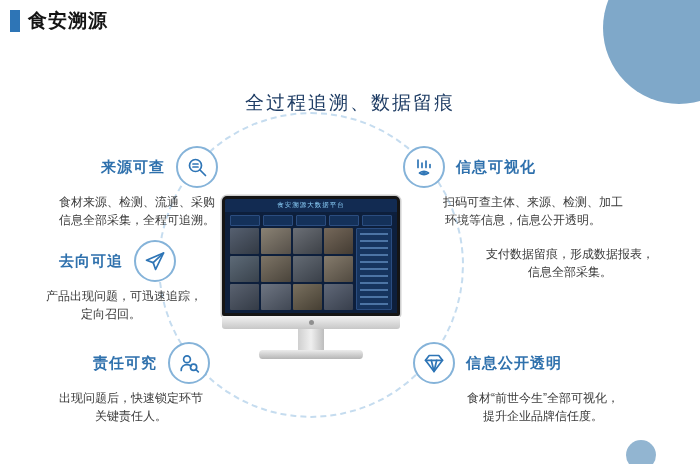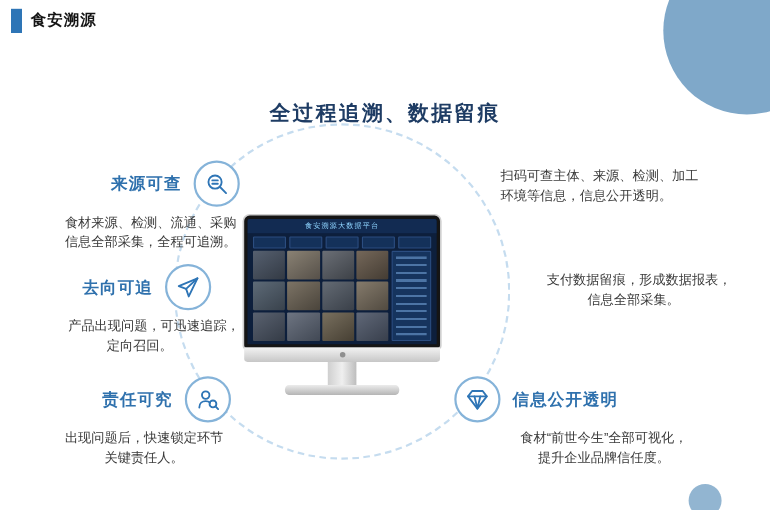--- a/index.html
+++ b/index.html
@@ -8,41 +8,41 @@
   .stage { position:relative; width:700px; height:464px; background:#fff; overflow:hidden; }
 
   
   .deco-circle { position:absolute; border-radius:50%; background:var(--deco-circle,#7fa8c9); }
   .big-circle { width:152px; height:152px; right:-55px; top:-48px; }
   .small-circle { width:30px; height:30px; left:626px; top:440px; opacity:.85; }
 
   
   .header { position:absolute; left:10px; top:8px; display:flex; align-items:center; }
   .header-block { width:10px; height:22px; background:var(--accent,#2e75b6); margin-right:8px; }
-  .header-title { font-size:14px; font-weight:bold; color:#141414; letter-spacing:1px; }
+  .header-title { font-size:19px; font-weight:bold; color:#141414; letter-spacing:1px; }
 
   
   .main-title { position:absolute; top:90px; left:0; width:700px; text-align:center;
-    font-size:19px; font-weight:bold; color:var(--title-navy,#1e3c64); letter-spacing:2px; }
+    font-size:19px; font-weight:normal; color:var(--title-navy,#1e3c64); letter-spacing:2px; }
 
   
   .dashed-ring { position:absolute; left:158px; top:112px; width:306px; height:306px;
     border:2px dashed var(--dashed-ring,#c5dcef); border-radius:50%; }
 
   
   .feature { position:absolute; }
   .f-row { display:flex; align-items:center; gap:11px; height:42px; }
   .f-row.to-right { justify-content:flex-end; }
   .f-title { font-size:15px; font-weight:bold; color:var(--feature-title,#2f71ad); letter-spacing:1px; white-space:nowrap; }
   .f-icon { width:42px; height:42px; flex:0 0 42px; border:2px solid var(--icon-ring,#85b3d9); border-radius:50%;
     background:#fff; display:flex; align-items:center; justify-content:center; color:var(--accent,#2e75b6); }
   .f-icon svg { display:block; }
   .f-icon svg * { fill:none; stroke:currentColor; stroke-width:1.7; stroke-linecap:round; stroke-linejoin:round; }
   .f-desc { font-size:12px; color:#3a3a3a; line-height:1.5; margin-top:5px; white-space:nowrap;text-align:center; }
-  .f-desc-indent { margin-left:52px; }
+  .f-desc-indent { margin-left:40px; }
 
   
   .monitor { position:absolute; left:222px; top:196px; width:178px; }
   .screen { width:178px; height:120px; background:#0d1f3c; border:3px solid #151515;
     border-radius:5px 5px 2px 2px; box-shadow:0 0 0 1.5px #cfcfcf; overflow:hidden; }
   .scr-head { height:13px; display:flex; align-items:center; justify-content:center; background:#122b52; }
   .scr-title { font-size:6.5px; color:#8fd4ff; letter-spacing:1px; white-space:nowrap; }
   .scr-stats { display:flex; gap:3px; padding:3px 5px 2px; }
   .stat-box { flex:1; height:11px; border:1px solid #2b4d80; border-radius:1px; background:#14315a; }
   .scr-body { display:flex; gap:3px; padding:0 5px 2px; }
@@ -97,21 +97,21 @@
             <line x1="8" y1="12" x2="13" y2="12"></line>
           </svg>
       </span>
     </div>
     <div class="f-desc">
       <div>食材来源、检测、流通、采购</div>
       <div>信息全部采集，全程可追溯。</div>
     </div>
   </div>
 
-  <div class="feature" style="left:62px;top:240px;width:130px;">
+  <div class="feature" style="left:46px;top:240px;width:130px;">
     <div class="f-row to-right">
       <span class="f-title">去向可追</span>
       <span class="f-icon">
         <svg viewBox="0 0 24 24" width="24" height="24">
             <path d="M20.5 4 L3.5 11.2 L10.2 13.6 L12.6 20.5 Z"></path>
             <line x1="10.2" y1="13.6" x2="20.5" y2="4"></line>
           </svg>
       </span>
     </div>
     <div class="f-desc">
@@ -132,20 +132,33 @@
           </svg>
       </span>
     </div>
     <div class="f-desc">
       <div>出现问题后，快速锁定环节</div>
       <div>关键责任人。</div>
     </div>
   </div>
 
   <div class="feature" style="left:403px;top:146px;width:200px;">
+    <div class="f-row">
+      <span class="f-icon">
+        <svg viewBox="0 0 24 24" width="24" height="24">
+            <line x1="6" y1="12.5" x2="6" y2="5"></line>
+            <line x1="10" y1="12.5" x2="10" y2="8"></line>
+            <line x1="14" y1="12.5" x2="14" y2="6"></line>
+            <line x1="18" y1="12.5" x2="18" y2="9.5"></line>
+            <path d="M7.5 18 Q12 14.8 16.5 18 Q12 21.2 7.5 18 Z"></path>
+            <circle cx="12" cy="18" r="1.1"></circle>
+          </svg>
+      </span>
+      <span class="f-title">信息可视化</span>
+    </div>
     <div class="f-desc f-desc-indent">
       <div>扫码可查主体、来源、检测、加工</div>
       <div>环境等信息，信息公开透明。</div>
     </div>
   </div>
 
   <div class="feature" style="left:445px;top:240px;width:210px;">
     <div class="f-desc f-desc-indent">
       <div>支付数据留痕，形成数据报表，</div>
       <div>信息全部采集。</div>

